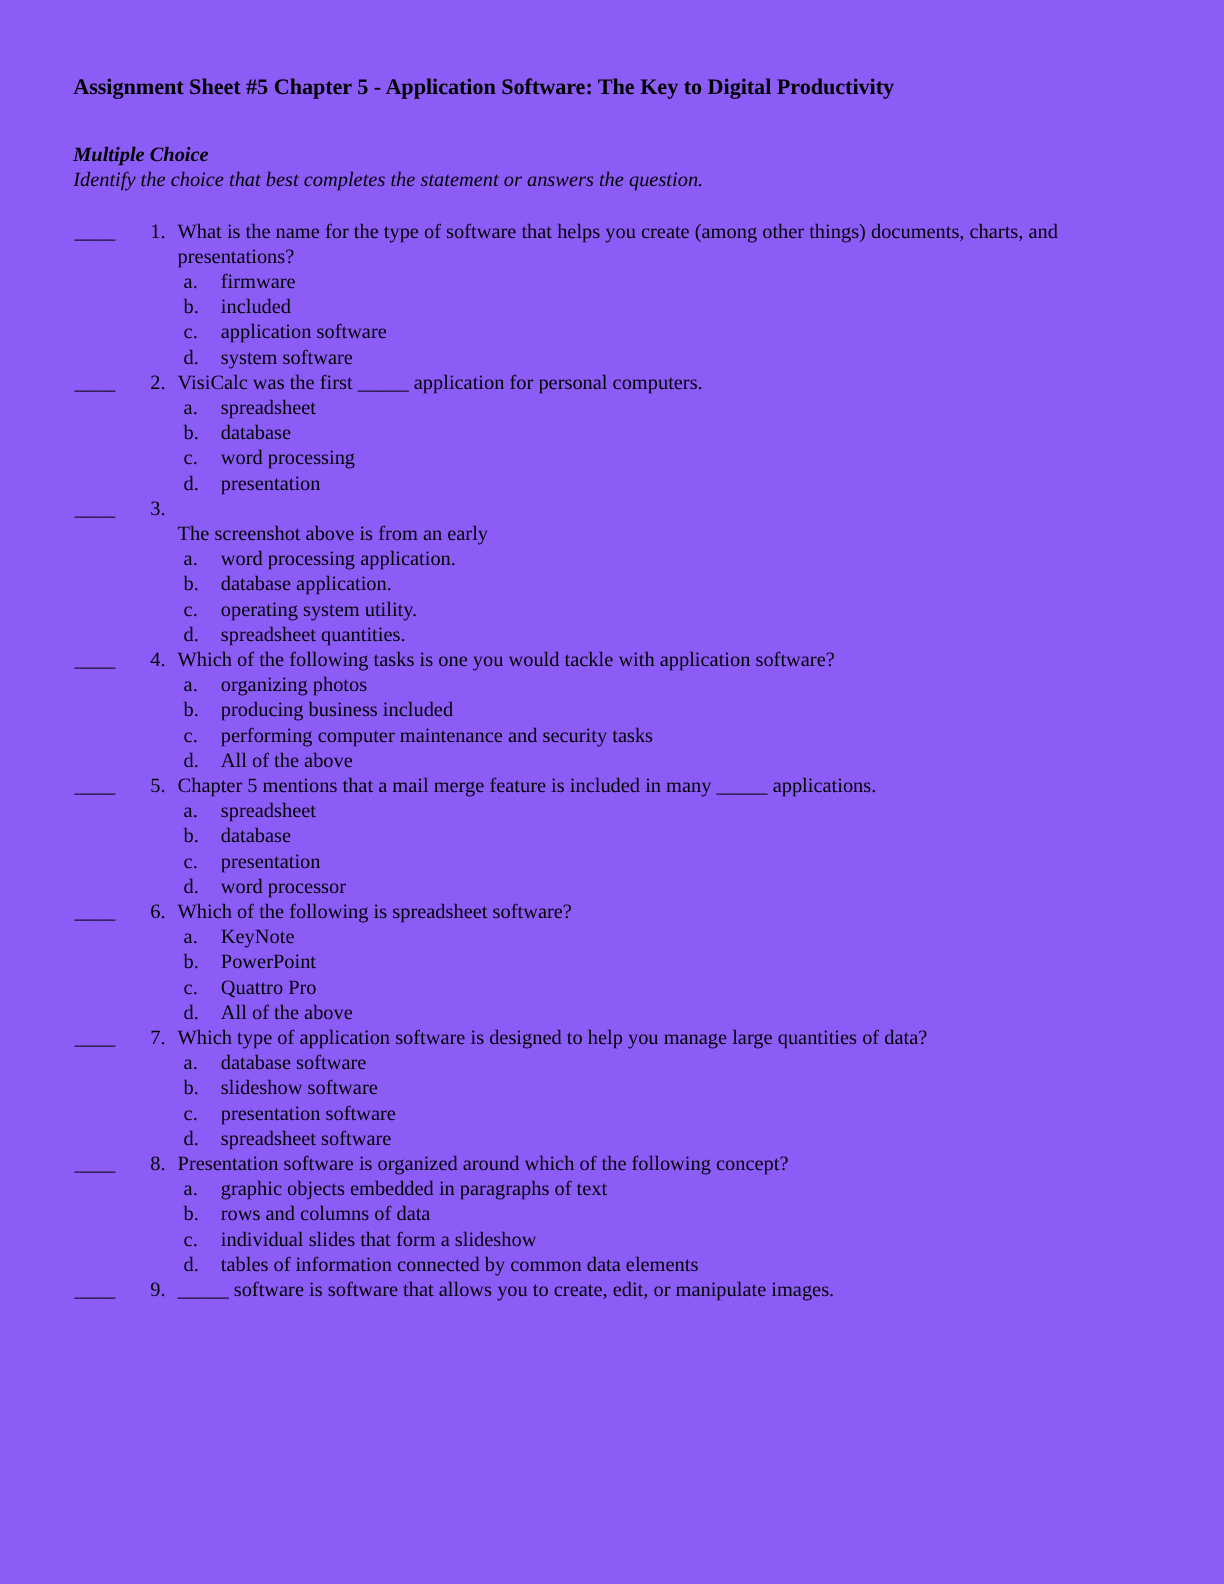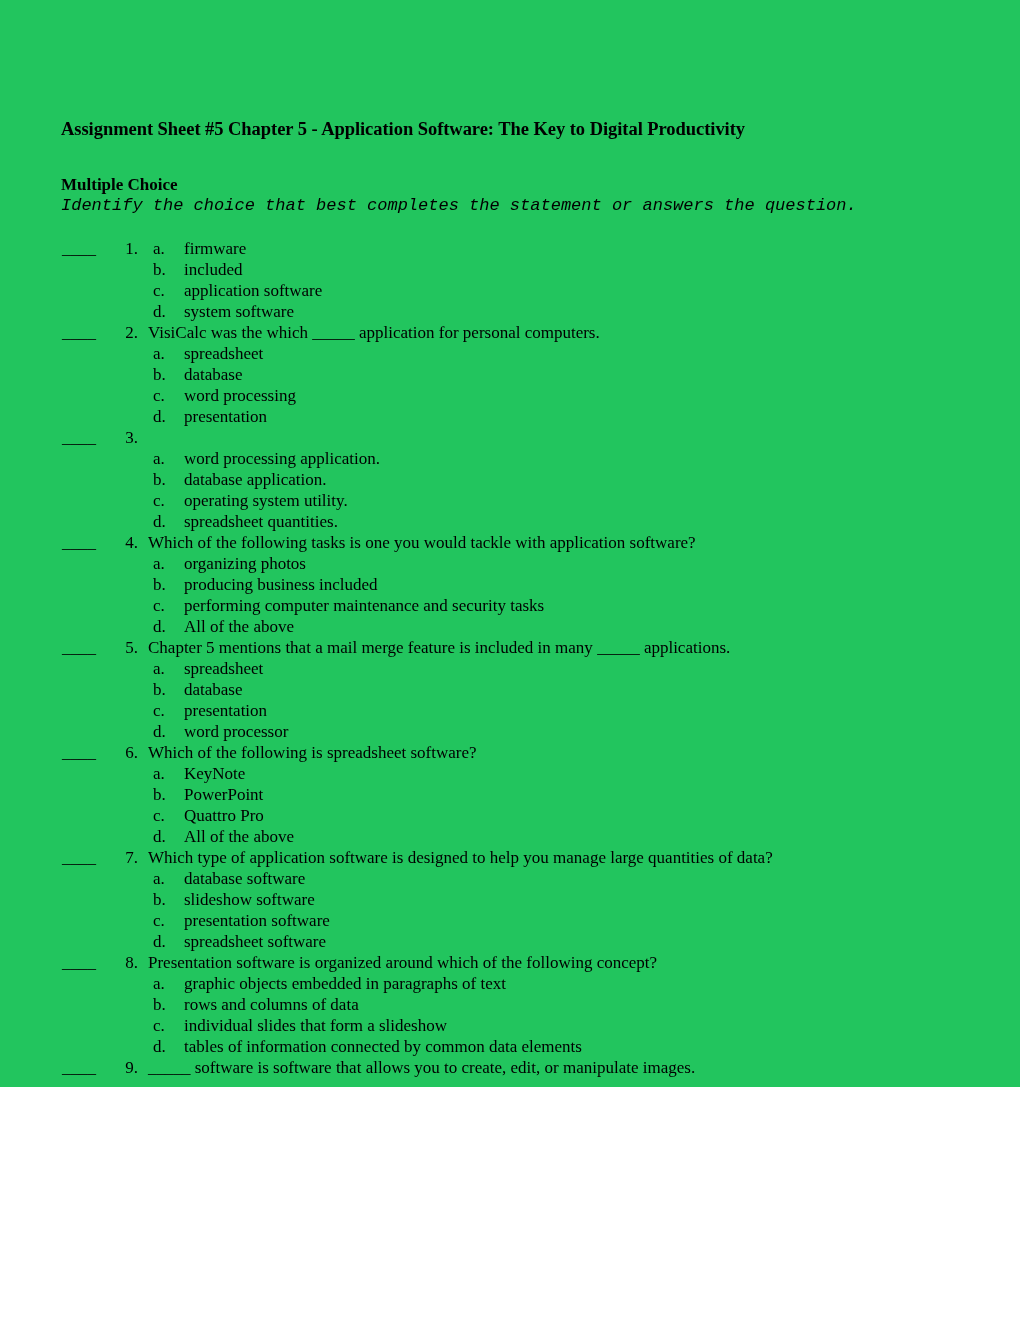--- a/index.html
+++ b/index.html
@@ -11,52 +11,52 @@
     width: 1020px;
     height: 1320px;
     font-family: "Liberation Serif", "DejaVu Serif", serif;
     color: #000000;
     overflow: hidden;
   }
 
   .page {
     position: relative;
     width: 1020px;
-    height: 1087px;
-    background: #22c55e;
+    height: 1320px;
+    background: #8b5cf6;
     box-sizing: border-box;
-    padding: 118px 50px 0 61px;
+    padding: 62px 50px 0 61px;
   }
 
   .doc-title {
     font-size: 18.5px;
     font-weight: bold;
     line-height: 22px;
     letter-spacing: -0.05px;
     margin: 0;
     white-space: nowrap;
   }
 
   .section-gap {
     height: 34px;
   }
 
   .section-heading {
     font-size: 17px;
     font-weight: bold;
     line-height: 21px;
     margin: 0;
+    font-style: italic;
   }
 
   .section-instruction {
     font-size: 17px;
     font-style: italic;
     line-height: 21px;
     margin: 0;
-    font-family: Liberation Mono, monospace;
   }
 
   .questions-gap {
     height: 22px;
   }
 
   .question {
     position: relative;
     font-size: 17px;
     line-height: 21px;
@@ -145,42 +145,44 @@
   <div class="section-heading">Multiple Choice</div>
 
   <div class="section-instruction">Identify the choice that best completes the statement or answers the question.</div>
 
   <div class="questions-gap"></div>
 
   <div id="questions-container">
       <div class="question">
         <span class="answer-blank">____</span>
         <span class="q-num">1.</span>
+        <div class="q-stem">What is the name for the type of software that helps you create (among other things) documents, charts, and presentations?</div>
         <ul class="options">
           <li class="option"><span class="opt-letter">a.</span><span class="opt-text">firmware</span></li>
           <li class="option"><span class="opt-letter">b.</span><span class="opt-text">included</span></li>
           <li class="option"><span class="opt-letter">c.</span><span class="opt-text">application software</span></li>
           <li class="option"><span class="opt-letter">d.</span><span class="opt-text">system software</span></li>
         </ul>
       </div>
       <div class="question">
         <span class="answer-blank">____</span>
         <span class="q-num">2.</span>
-        <div class="q-stem"><span>VisiCalc was the which </span><span class="inline-blank">_____</span><span> application for personal computers.</span></div>
+        <div class="q-stem"><span>VisiCalc was the first </span><span class="inline-blank">_____</span><span> application for personal computers.</span></div>
         <ul class="options">
           <li class="option"><span class="opt-letter">a.</span><span class="opt-text">spreadsheet</span></li>
           <li class="option"><span class="opt-letter">b.</span><span class="opt-text">database</span></li>
           <li class="option"><span class="opt-letter">c.</span><span class="opt-text">word processing</span></li>
           <li class="option"><span class="opt-letter">d.</span><span class="opt-text">presentation</span></li>
         </ul>
       </div>
       <div class="question">
         <span class="answer-blank">____</span>
         <span class="q-num">3.</span>
         <div class="q-stem empty-stem"></div>
+        <div class="q-stem-follow">The screenshot above is from an early</div>
         <ul class="options">
           <li class="option"><span class="opt-letter">a.</span><span class="opt-text">word processing application.</span></li>
           <li class="option"><span class="opt-letter">b.</span><span class="opt-text">database application.</span></li>
           <li class="option"><span class="opt-letter">c.</span><span class="opt-text">operating system utility.</span></li>
           <li class="option"><span class="opt-letter">d.</span><span class="opt-text">spreadsheet quantities.</span></li>
         </ul>
       </div>
       <div class="question">
         <span class="answer-blank">____</span>
         <span class="q-num">4.</span>

